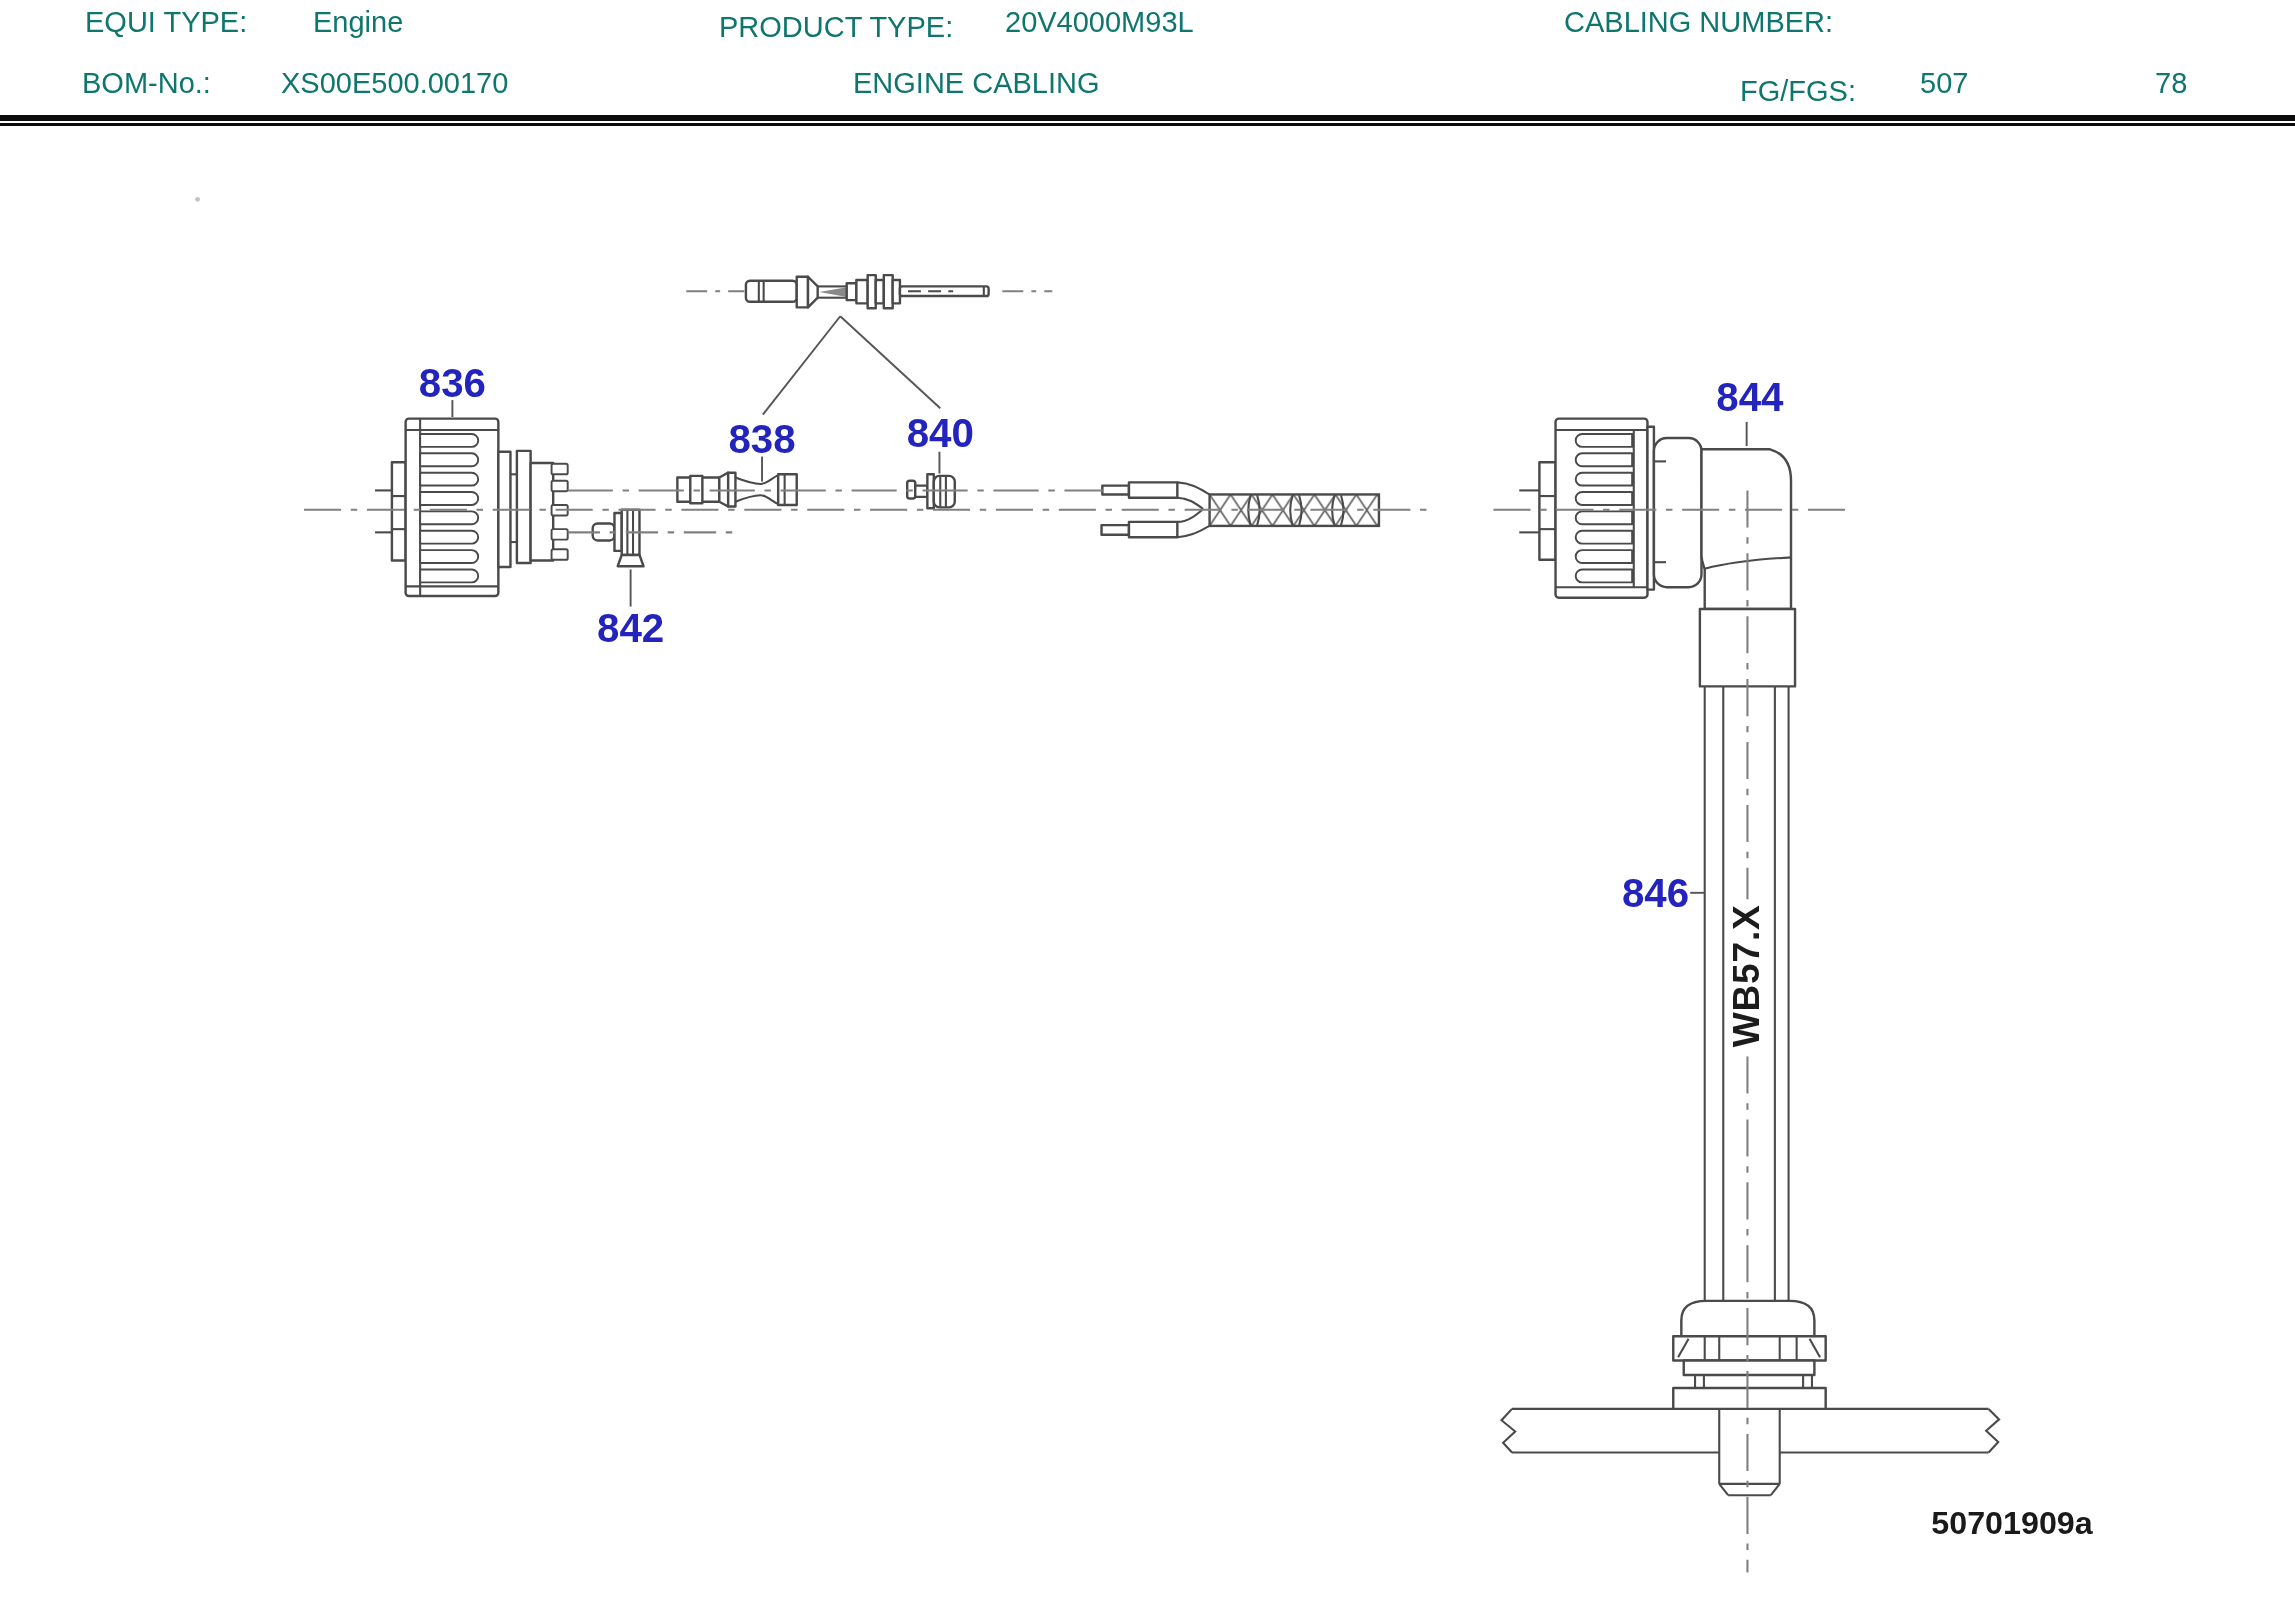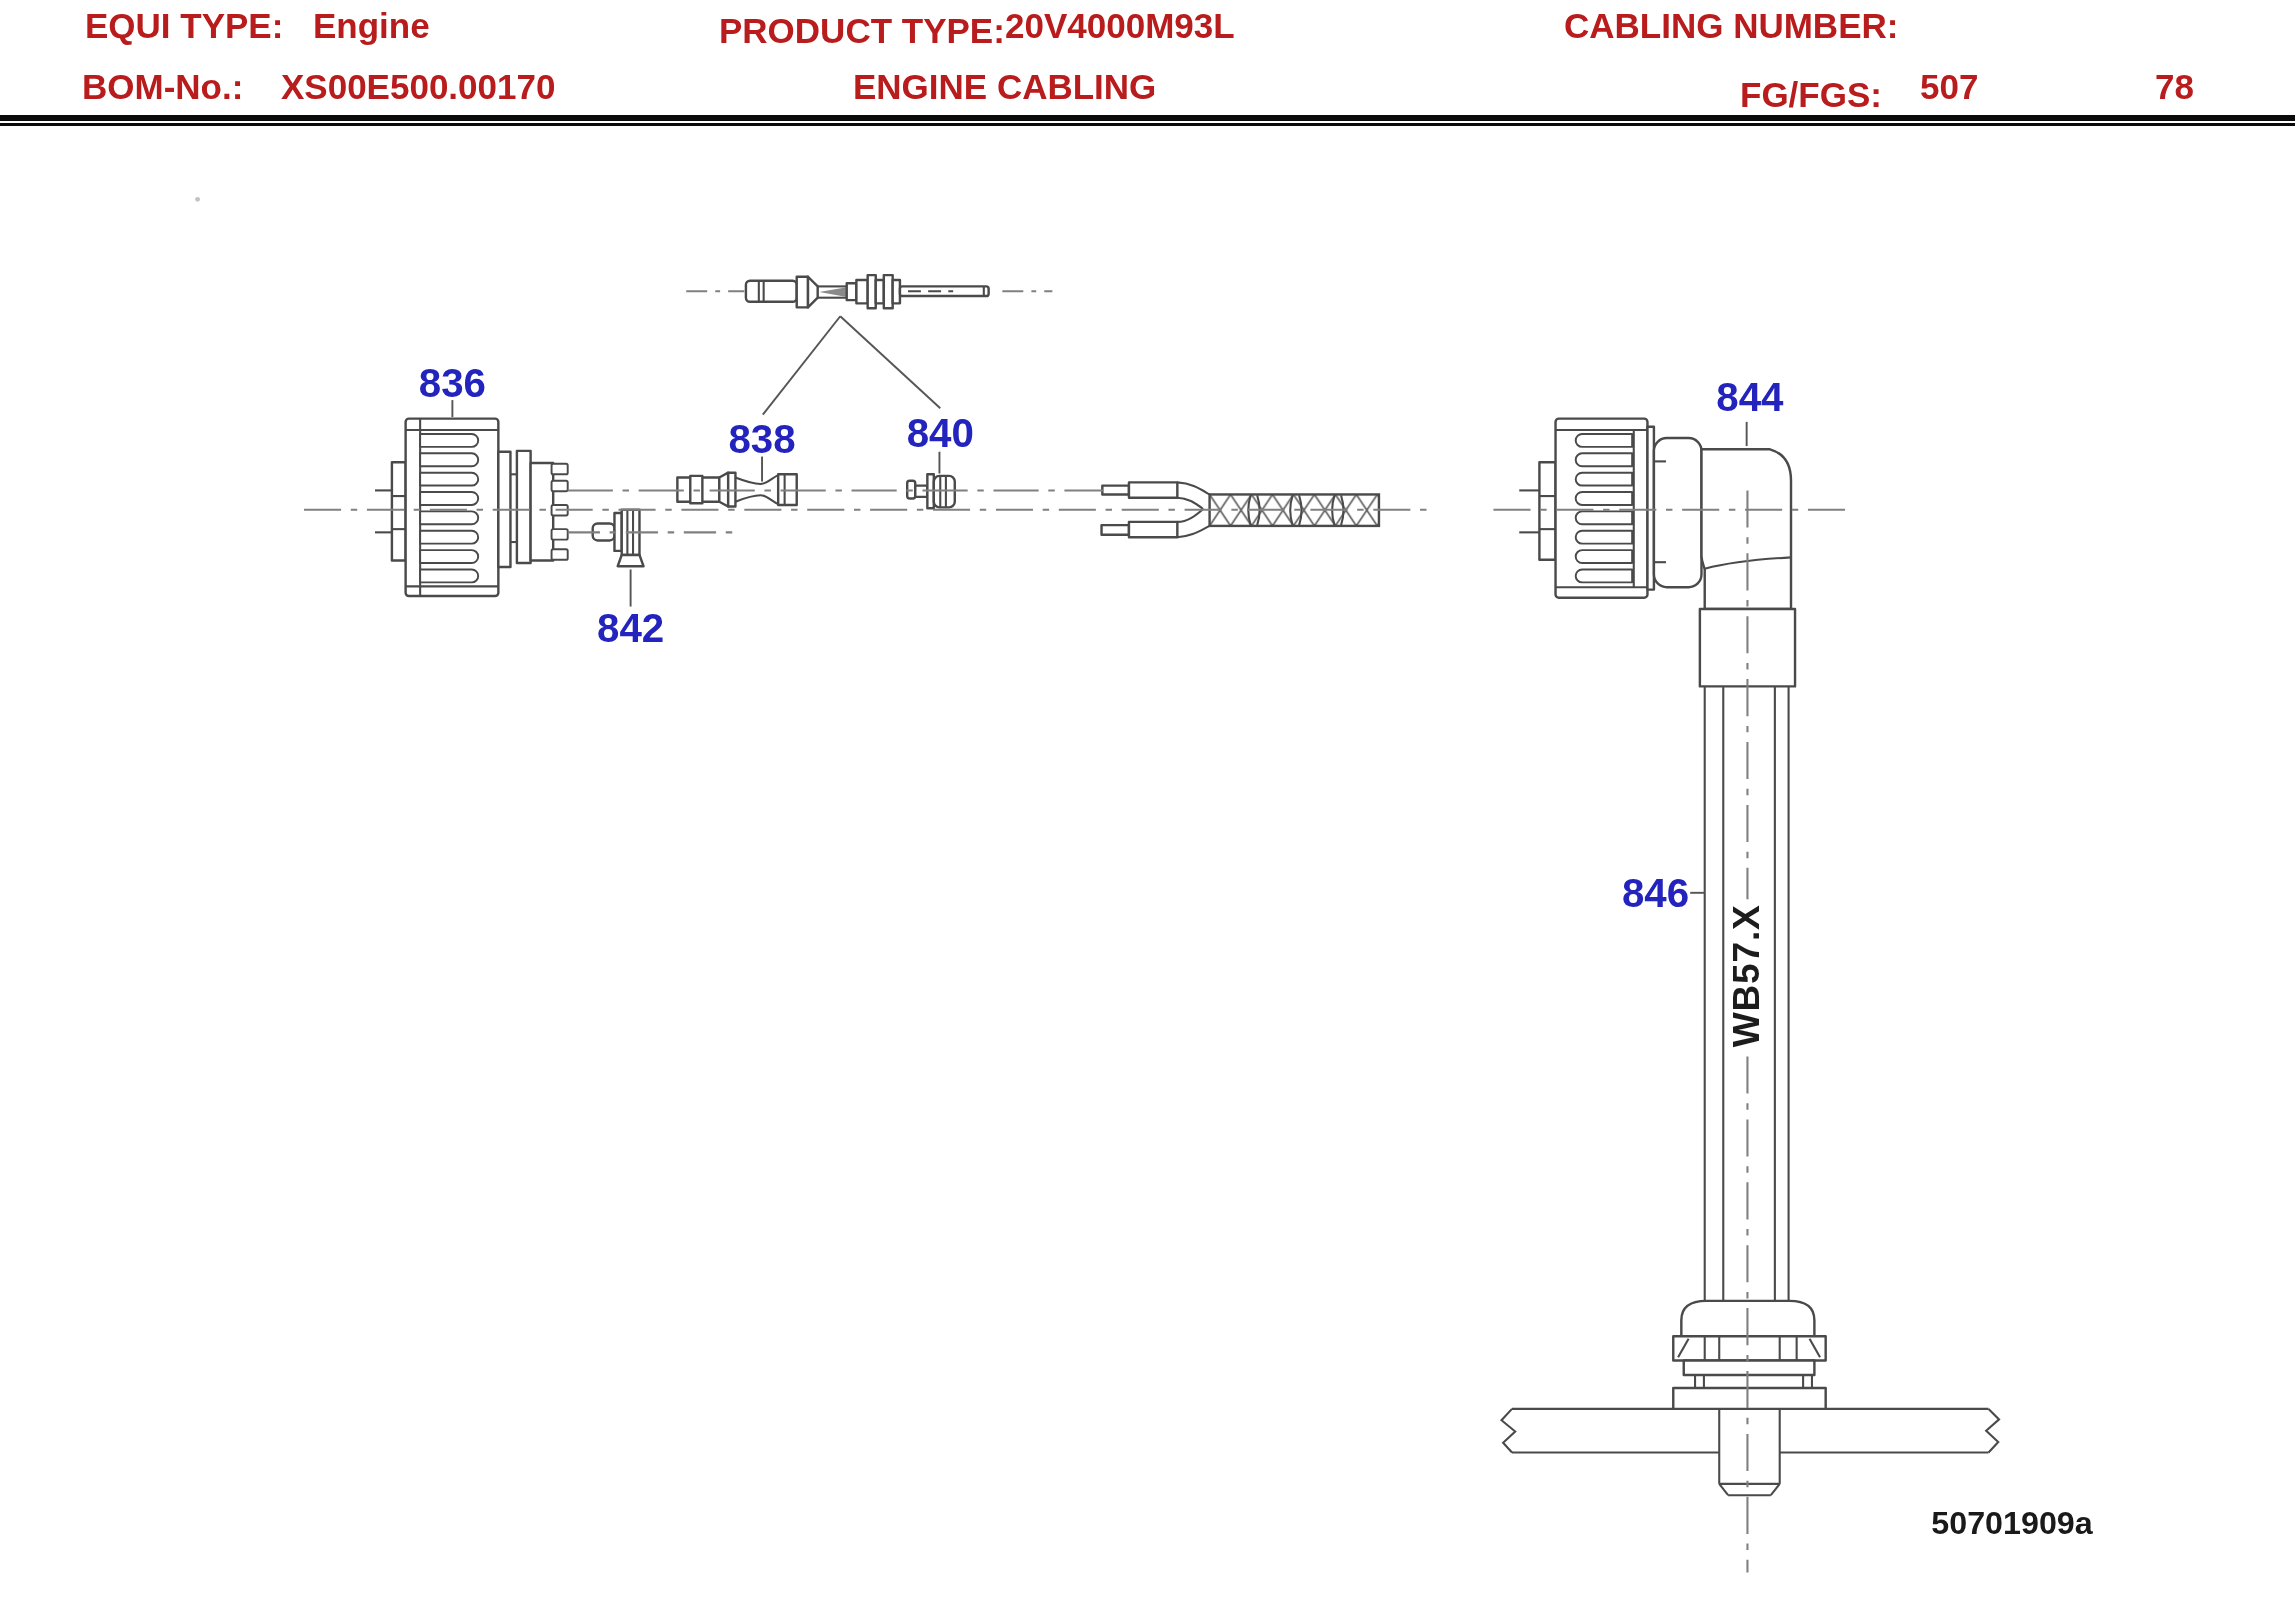--- a/index.html
+++ b/index.html
@@ -1,18 +1,18 @@
 <!DOCTYPE html>
 <html style="font-size:13px"><head>
 <meta charset="utf-8">
 <style>
   html,body{margin:0;padding:0;background:#ffffff;}
   #page{position:relative;width:2295px;height:1605px;background:#ffffff;overflow:hidden;
         font-family:"Liberation Sans",sans-serif;}
-  .hdr{position:absolute;white-space:nowrap;font-weight:bold;font-size:35px;color:#b91c1c;line-height:1.1;}
+  .hdr{position:absolute;white-space:nowrap;font-weight:normal;font-size:29px;color:#0f766e;line-height:1.1;}
   .rule{position:absolute;left:0;width:2295px;background:#0b0b0b;}
   #diagram{position:absolute;left:0;top:0;}
   svg text{font-family:"Liberation Sans",sans-serif;}
   .plabel{font-size:50px;font-weight:bold;fill:#2323bd;}
   .figno{font-size:40px;font-weight:bold;fill:#1a1a1a;}
   .cmark{font-size:46px;font-weight:bold;fill:#1c1c1c;letter-spacing:1px;}
   .p  {fill:#ffffff;stroke:#4a4a4a;stroke-width:3;stroke-linejoin:round;}
   .pt {fill:#ffffff;stroke:#4a4a4a;stroke-width:2.4;stroke-linejoin:round;}
   .ln {stroke:#4a4a4a;stroke-width:2.6;fill:none;}
   .cl {stroke:#808080;stroke-width:2.6;fill:none;}

